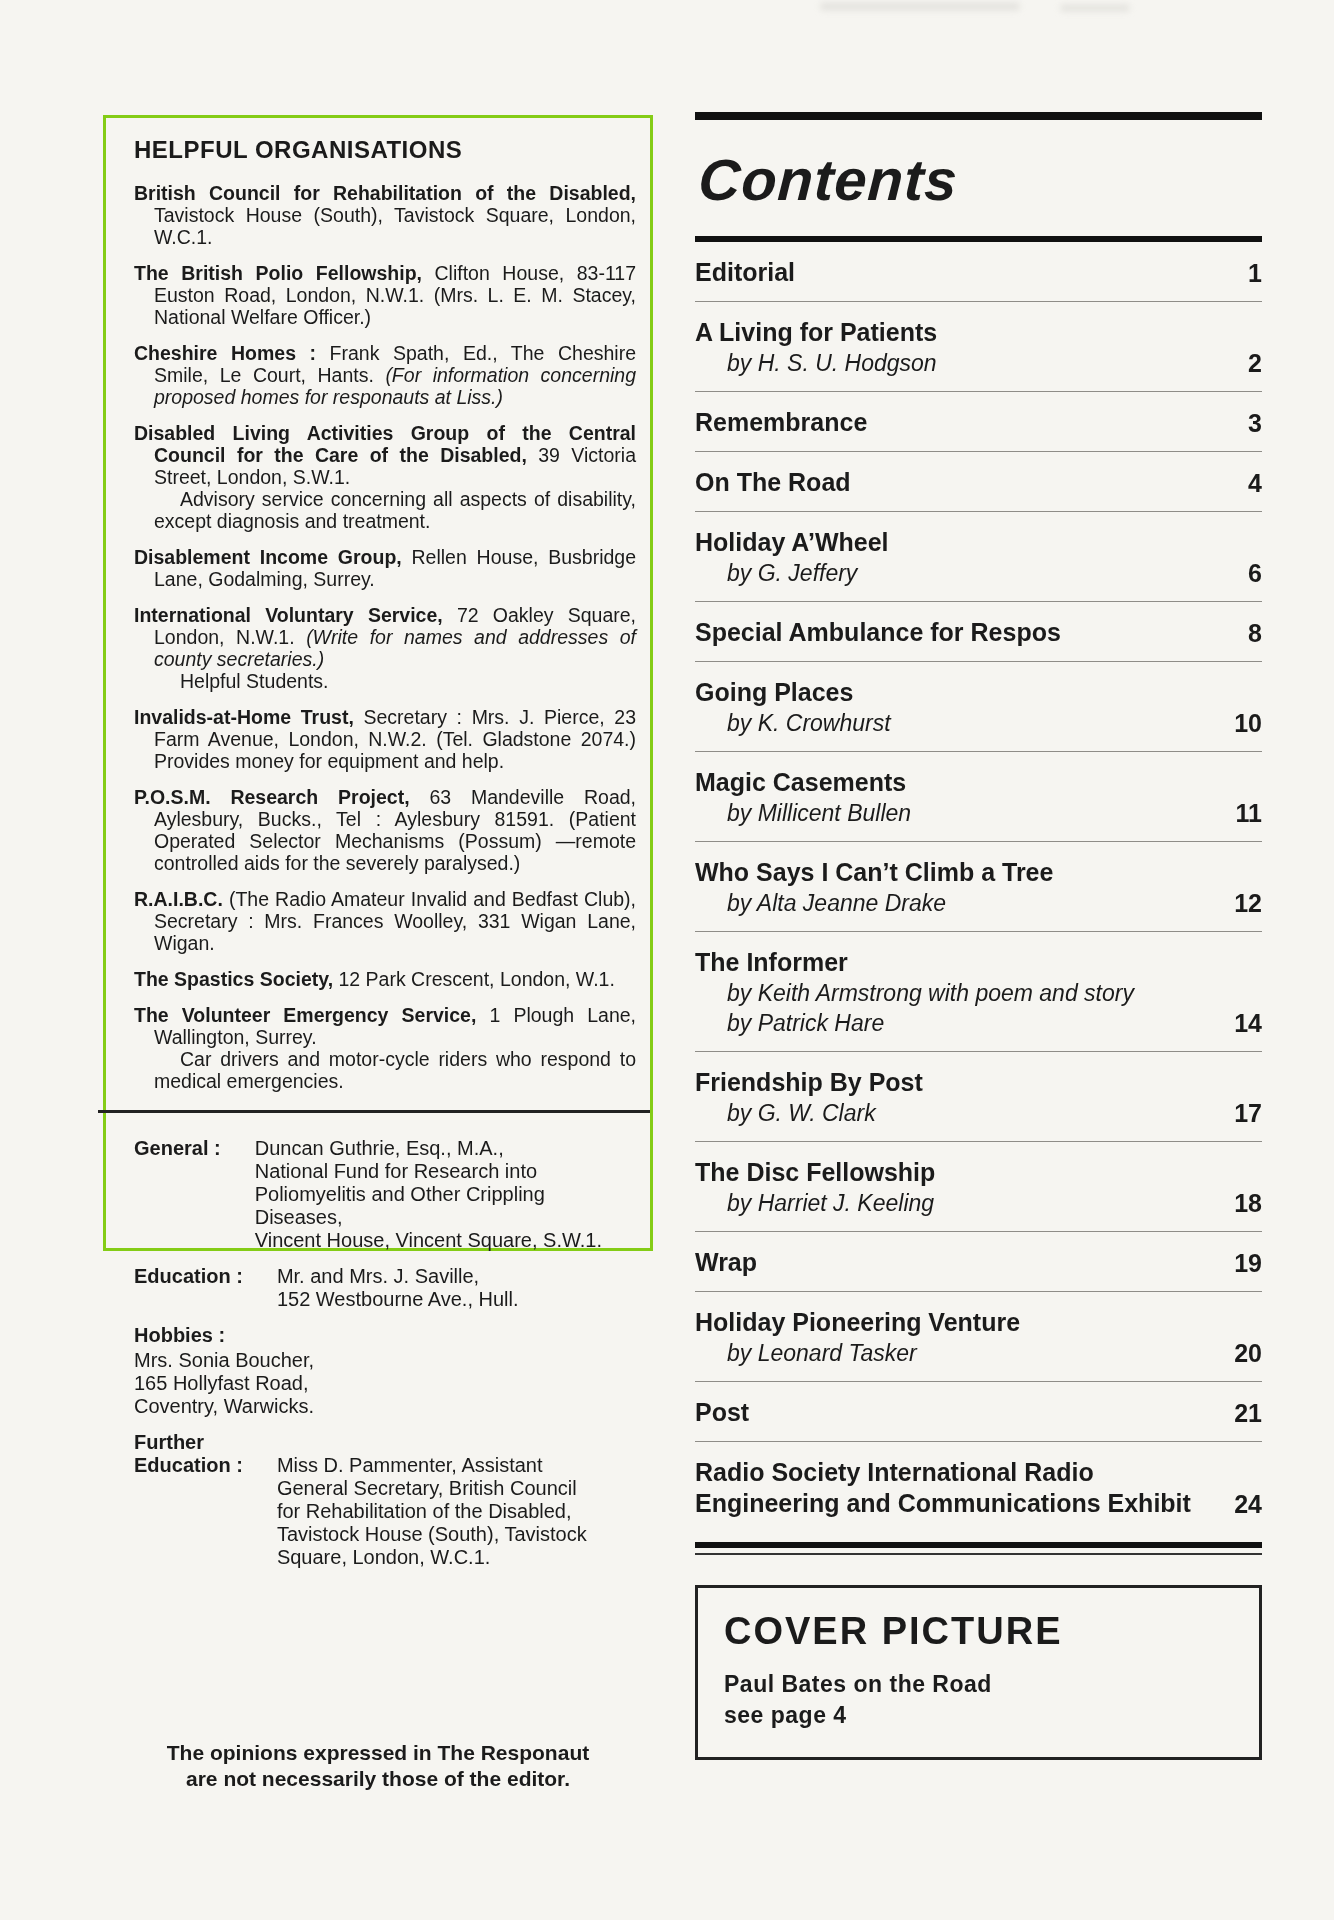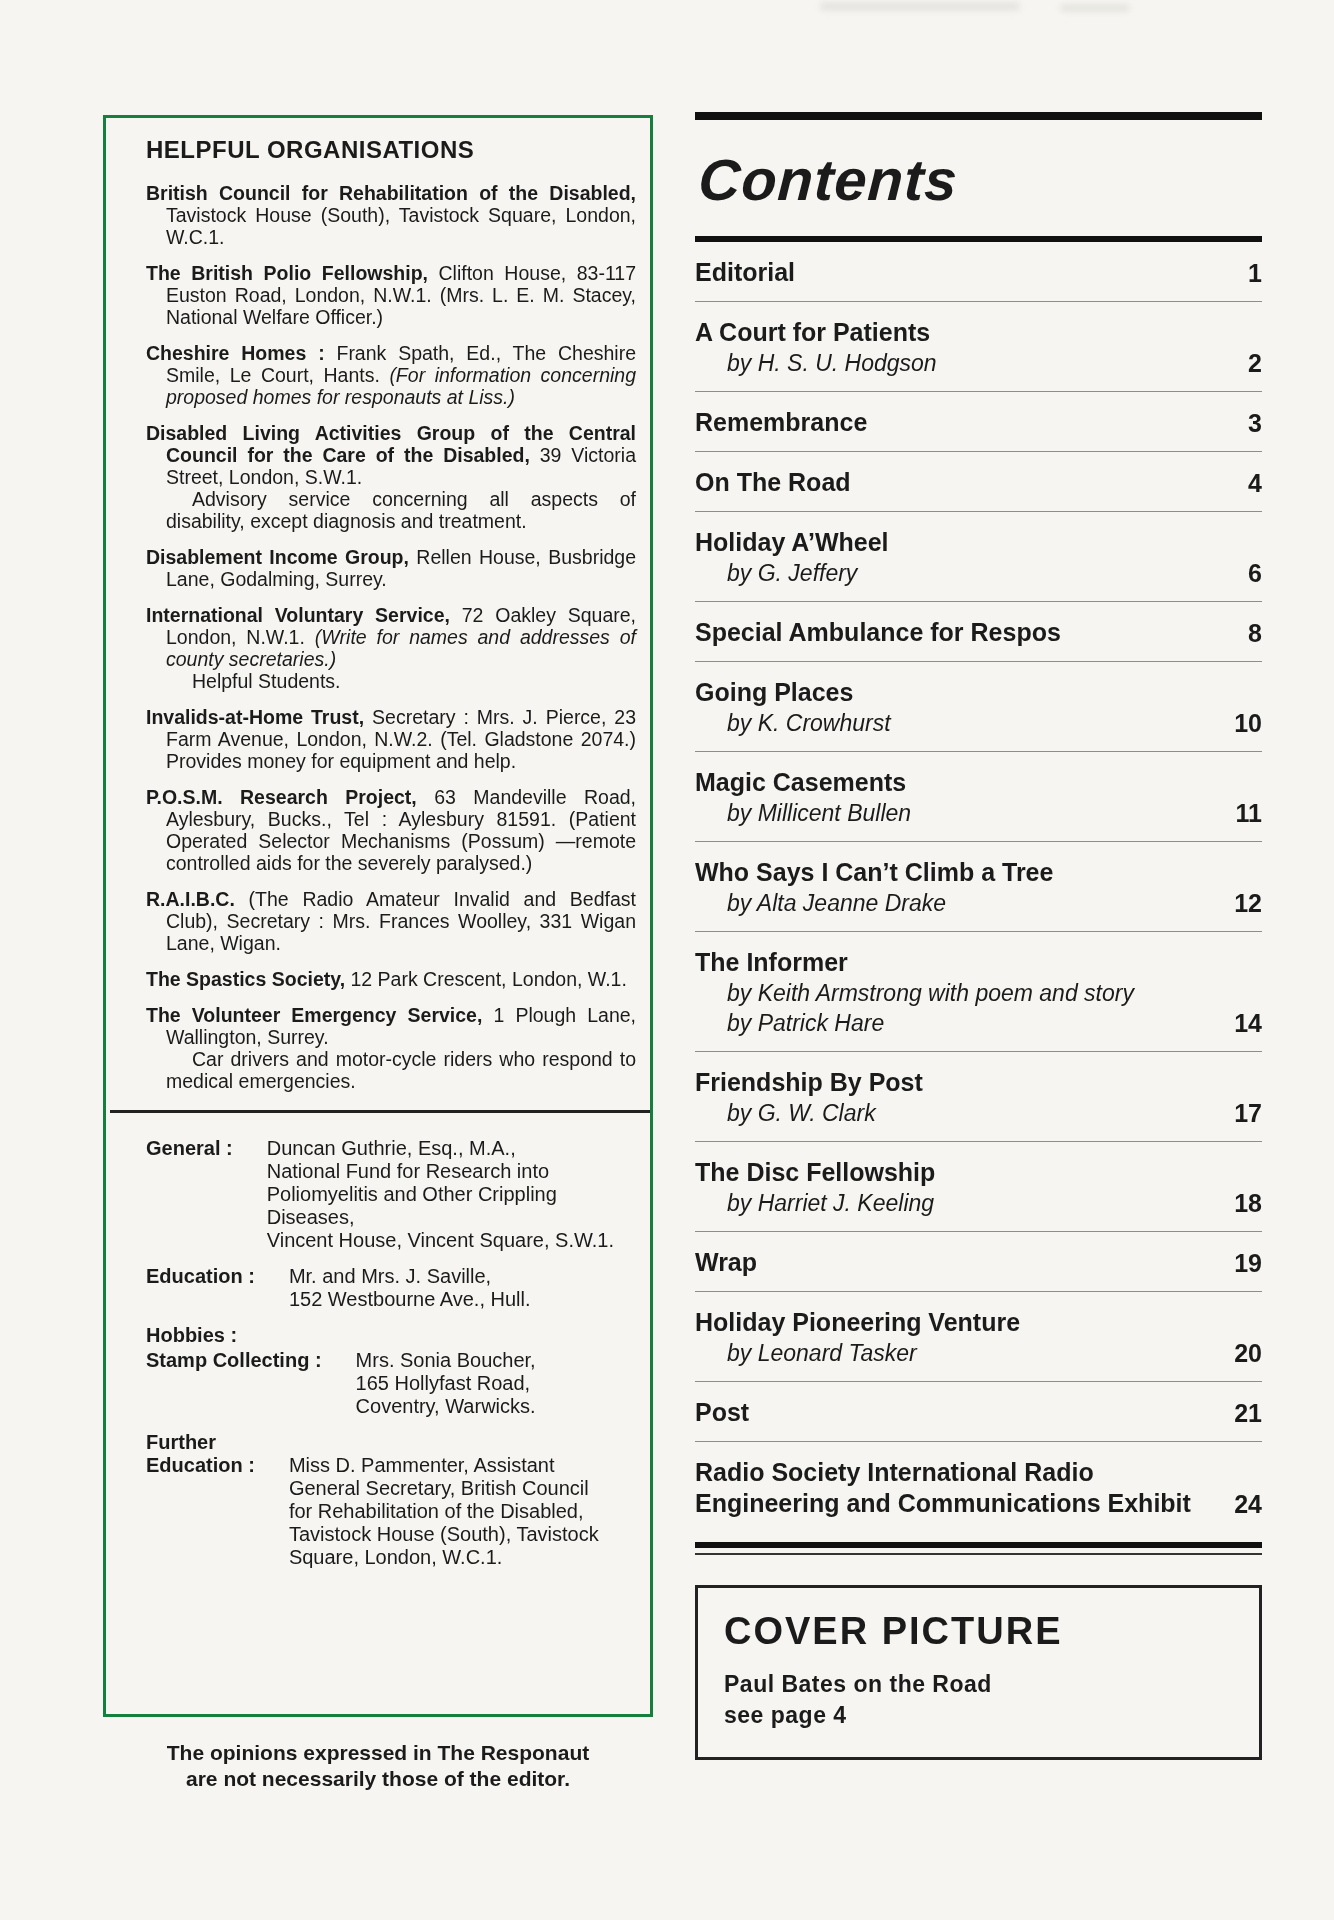--- a/index.html
+++ b/index.html
@@ -7,23 +7,23 @@
     width:1334px;height:1920px;position:relative;overflow:hidden;
     background:#f6f5f1;
     font-family:"Liberation Sans","DejaVu Sans",sans-serif;
     color:#1b1b1b;
     -webkit-font-smoothing:antialiased;
   }
   .scan-smudge{position:absolute;background:#d8d7d2;opacity:.55;filter:blur(3px);border-radius:4px;}
 
   
   .left-panel{
-    position:absolute;left:103px;top:115px;width:550px;height:1602px;
-    border:3px solid #15803d;box-sizing:border-box;
-    padding:18px 14px 0 40px;
+    position:absolute;left:103px;top:115px;width:550px;height:1136px;
+    border:3px solid #84cc16;box-sizing:border-box;
+    padding:18px 14px 0 28px;
   }
   .org-heading{font-size:24px;font-weight:bold;letter-spacing:.5px;margin:0 0 18px 0;}
   .org-entry{
     font-size:19.5px;line-height:22px;text-align:justify;
     padding-left:20px;text-indent:-20px;
     margin:0 0 14px 0;
   }
   .seg-b{font-weight:bold;}
   .seg-i{font-style:italic;}
   .ind{display:inline-block;width:26px;}
@@ -107,21 +107,20 @@
     <div class="adv-entry">
       <span class="adv-label">Education :</span>
       <span class="adv-lines">Mr. and Mrs. J. Saville,
 152 Westbourne Ave., Hull.</span>
     </div>
     <div class="adv-entry" style="margin-bottom:2px;">
       <span class="adv-label">Hobbies :</span>
       <span class="adv-lines"></span>
     </div>
     <div class="adv-entry">
-      <span class="adv-label">Stamp Collecting :</span>
       <span class="adv-lines">Mrs. Sonia Boucher,
 165 Hollyfast Road,
 Coventry, Warwicks.</span>
     </div>
     <div class="adv-entry offset">
       <span class="adv-label">Further
 Education :</span>
       <span class="adv-lines">Miss D. Pammenter, Assistant
 General Secretary, British Council
 for Rehabilitation of the Disabled,
@@ -142,21 +141,21 @@
   <div>
     <div class="toc-row">
       <div class="toc-text">
         <div class="toc-title">Editorial</div>
 
       </div>
       <div class="toc-page">1</div>
     </div>
     <div class="toc-row">
       <div class="toc-text">
-        <div class="toc-title">A Court for Patients</div>
+        <div class="toc-title">A Living for Patients</div>
         <div class="toc-by">by H. S. U. Hodgson</div>
       </div>
       <div class="toc-page">2</div>
     </div>
     <div class="toc-row">
       <div class="toc-text">
         <div class="toc-title">Remembrance</div>
 
       </div>
       <div class="toc-page">3</div>

